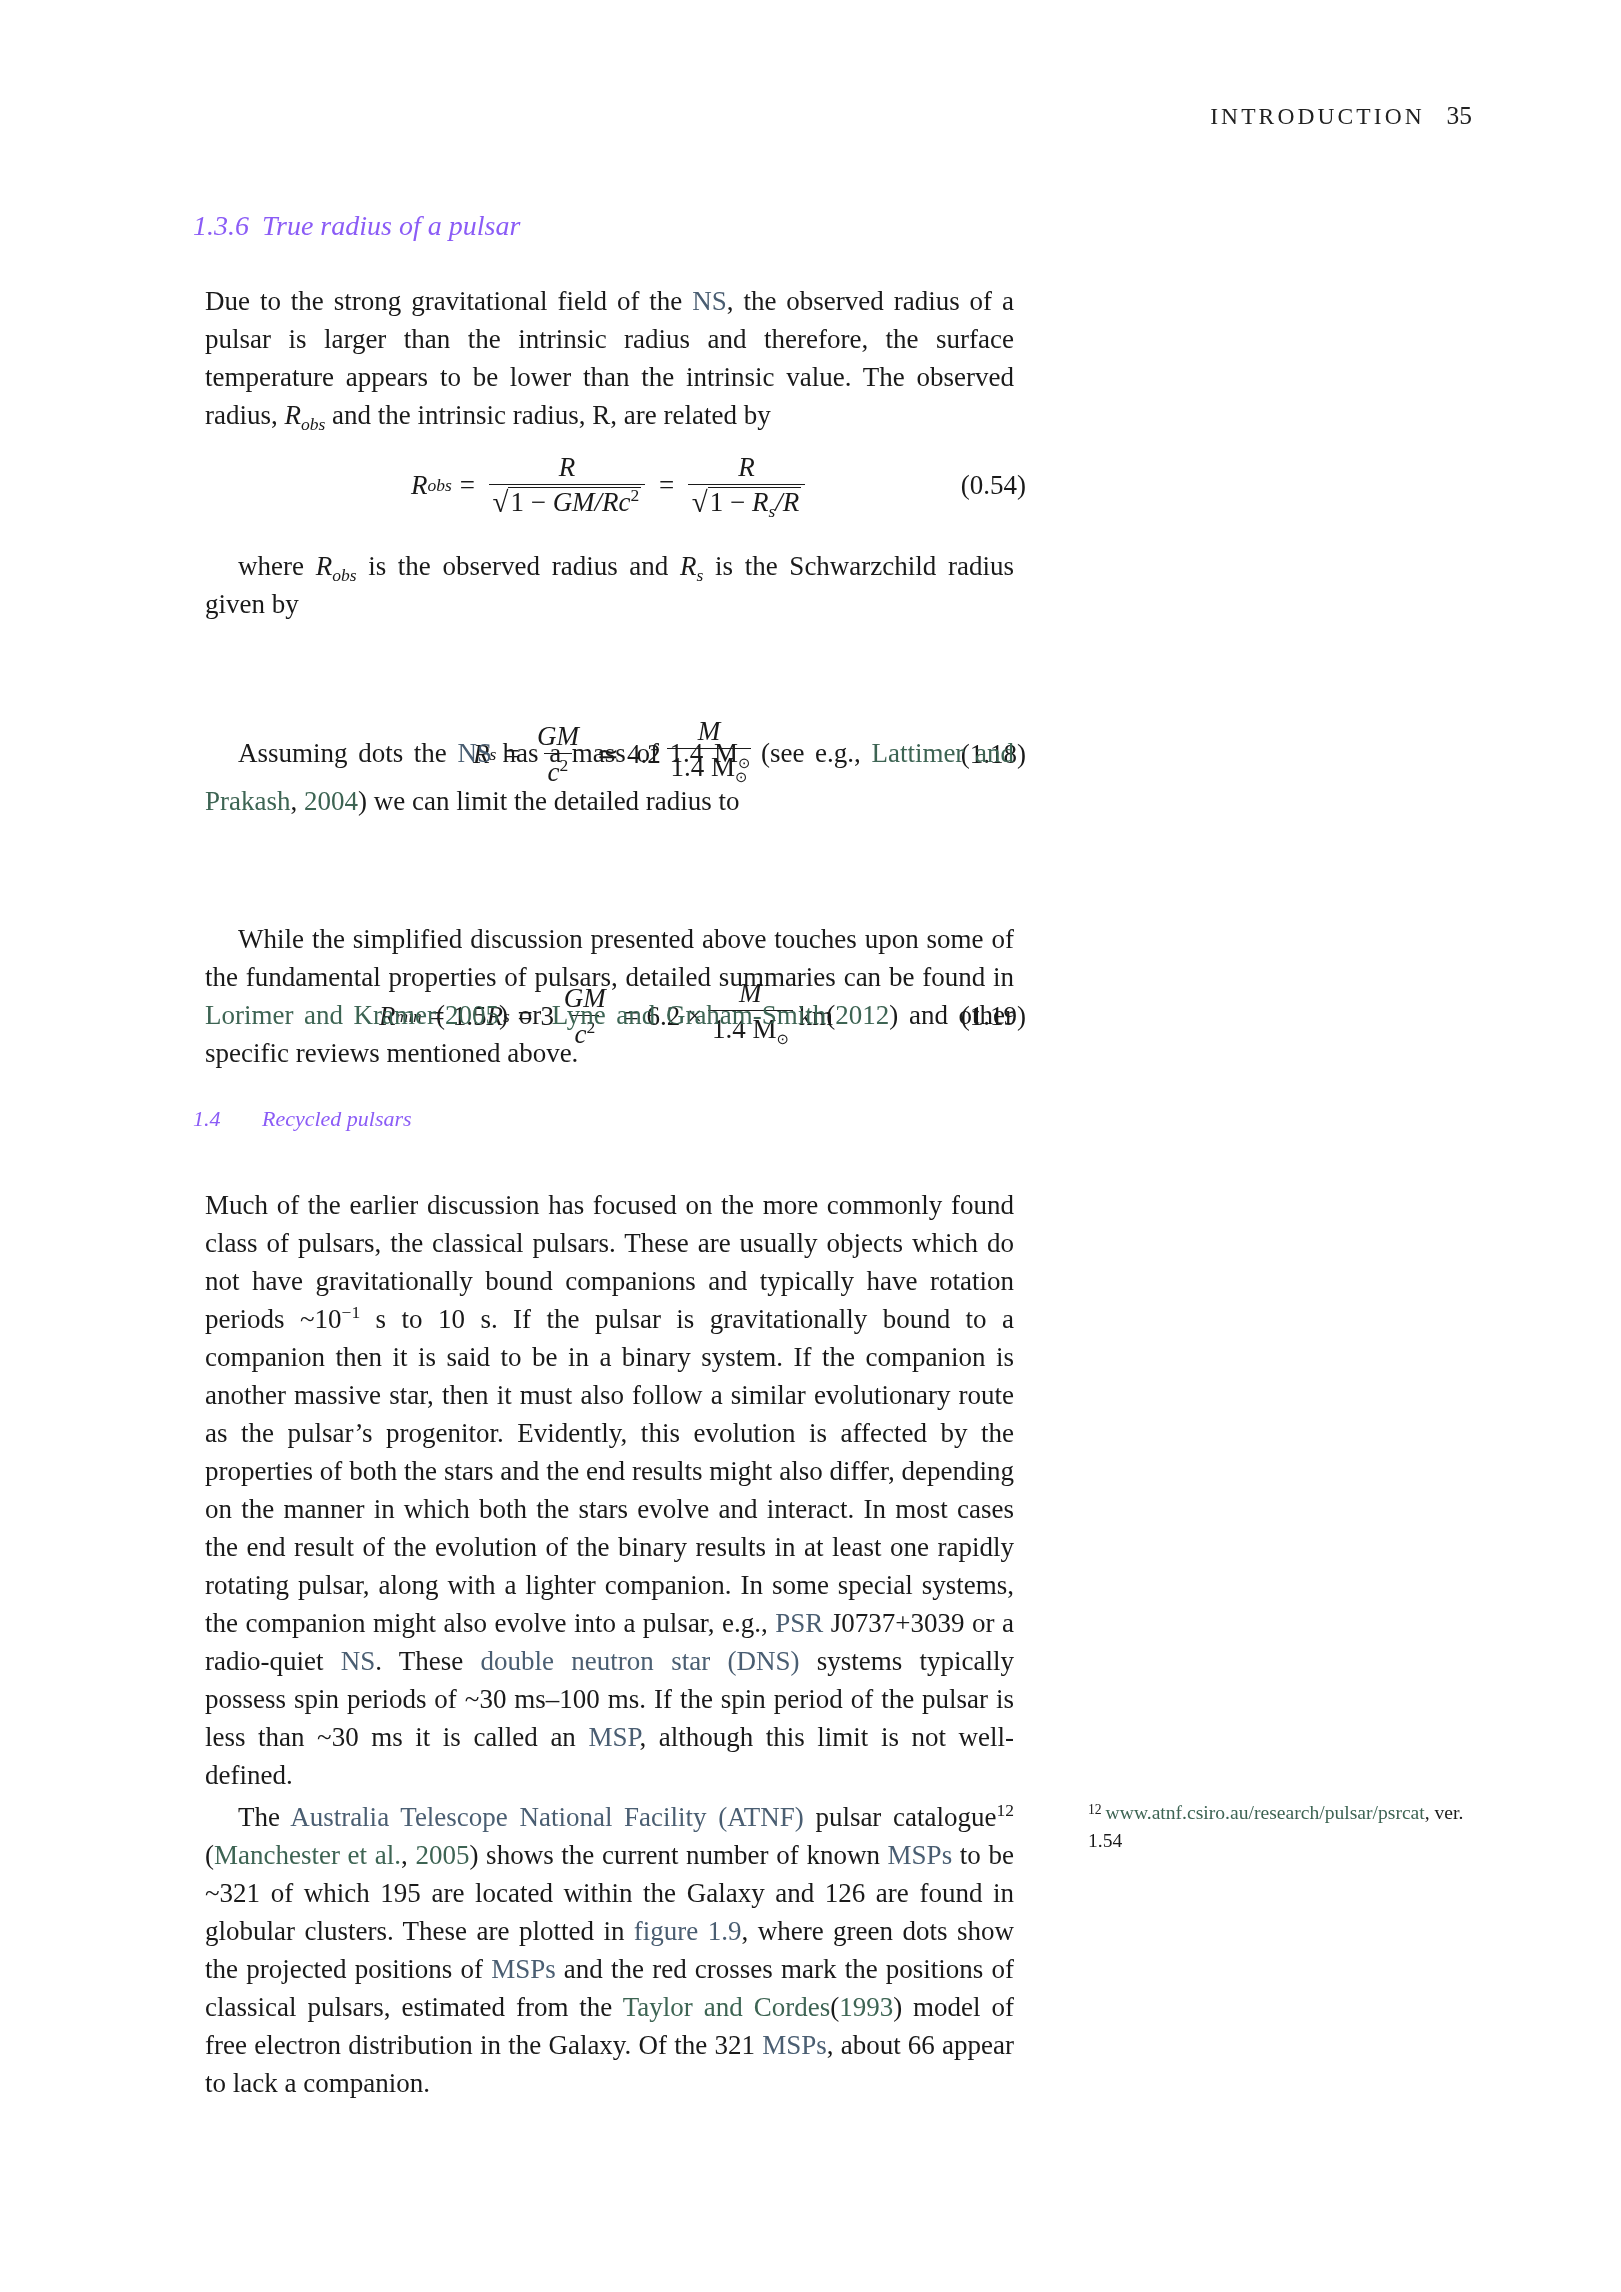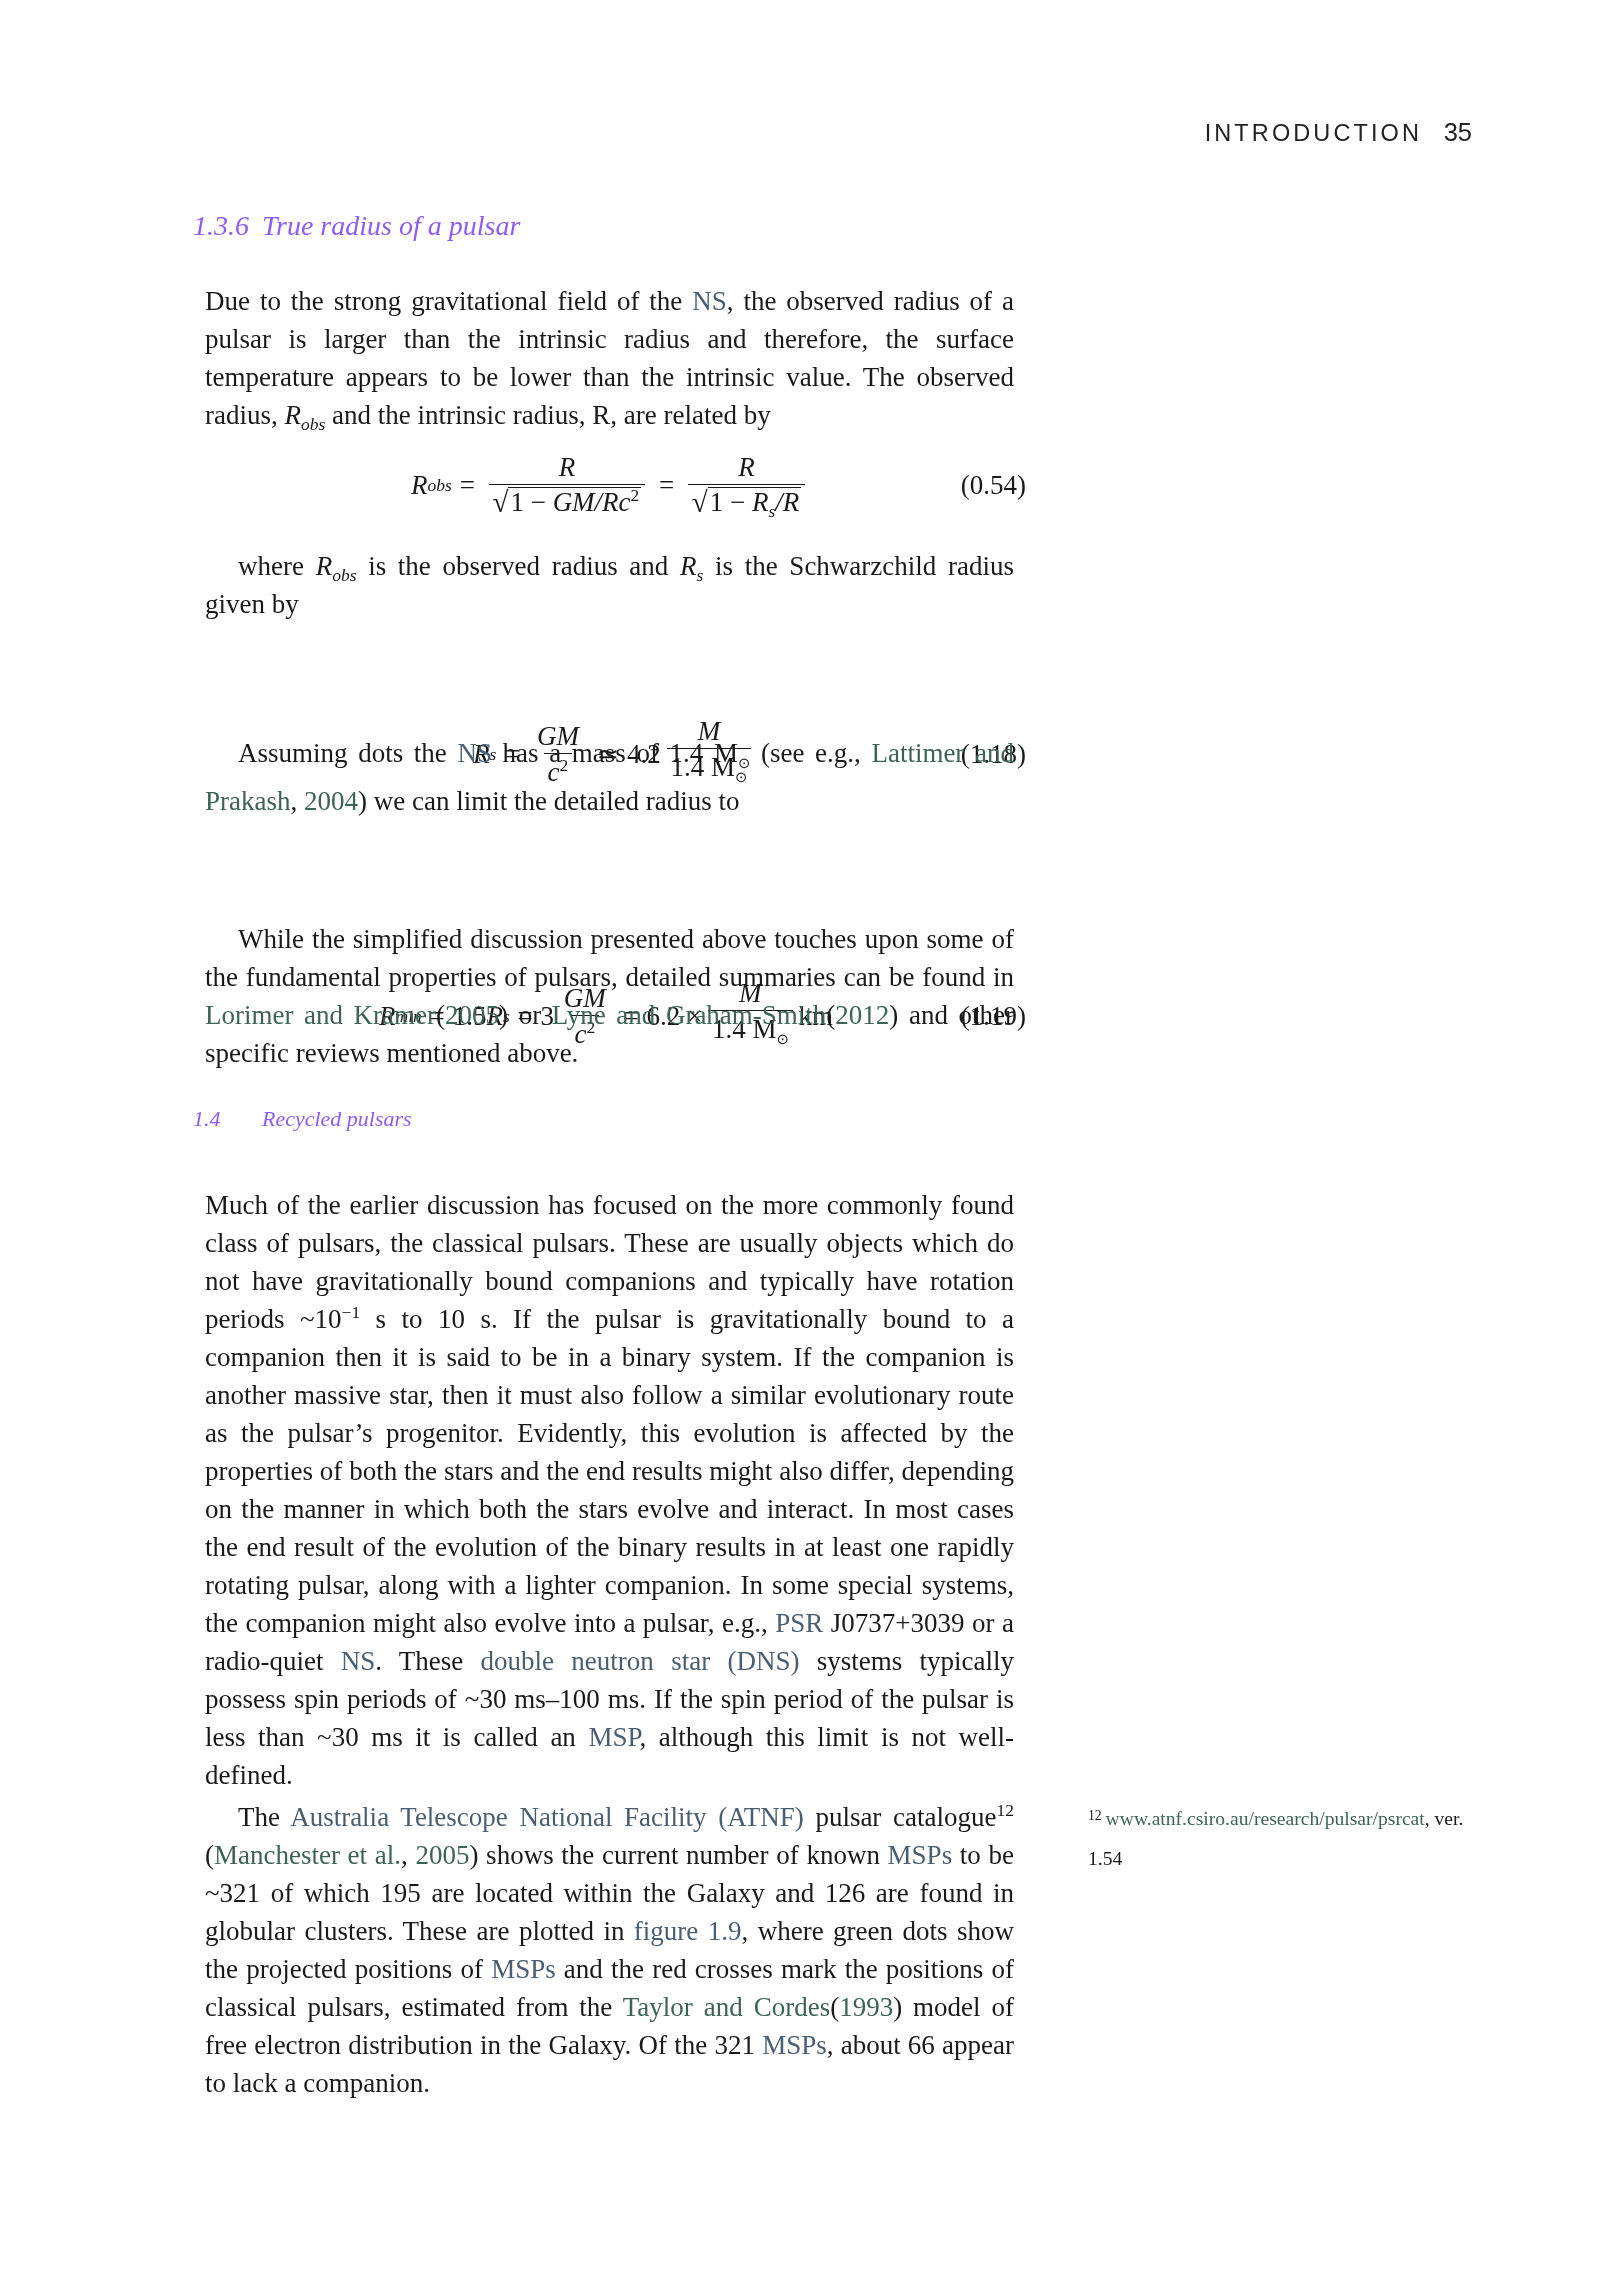--- a/index.html
+++ b/index.html
@@ -3,22 +3,22 @@
 <meta charset="utf-8">
 <style>
   html, body { margin: 0; padding: 0; background: #ffffff; }
   body {
     width: 1621px; height: 2293px; position: relative; overflow: hidden;
     font-family: "DejaVu Serif", "Liberation Serif", serif;
     color: #1a1a1a;
   }
   .page { position: absolute; left: 0; top: 0; width: 1621px; height: 2293px; }
   .running-head {
-    position: absolute; top: 118px; right: 149px;
-    font-family: Liberation Sans, sans-serif; font-size: 23.5px; letter-spacing: 3.1px;
+    position: absolute; top: 101px; right: 149px;
+    font-family: Liberation Serif, serif; font-size: 23.5px; letter-spacing: 3.1px;
     color: #222;
   }
   .running-head .folio { margin-left: 21.6px; letter-spacing: 0; font-size: 25.5px; }
   .body-col { position: absolute; left: 193px; width: 833px; }
   .heading {
     font-family: "Liberation Serif", serif; font-style: italic; font-size: 28px;
     color: #8b5cf6; white-space: nowrap;
   }
   .heading .num { display: inline-block; width: 69px; }
   .heading.h-sec { font-size: 22px; }
@@ -41,21 +41,21 @@
   .frac { display: inline-flex; flex-direction: column; align-items: center; margin: 0 5.9px; vertical-align: middle; }
   .frac .numr { padding: 0 3.9px; line-height: 33px; }
   .frac .den { border-top: 1.6px solid #1a1a1a; padding: 2px 3.9px 0 3.9px; line-height: 33px; }
   .sqrt { display: inline-flex; align-items: flex-end; }
   .sqrt .rad { font-size: 29px; line-height: 29px; }
   .sqrt .under { border-top: 1.4px solid #1a1a1a; padding: 0 2px; line-height: 29px; }
   .op { margin: 0 7.8px; }
   .sun { font-size: 14.7px; vertical-align: -5.9px; }
   .sidenote {
     position: absolute; left: 1088px; top: 1796px; width: 392px;
-    font-family: "Liberation Serif", serif; font-size: 19.6px; line-height: 40px; color: #1a1a1a;
+    font-family: "Liberation Serif", serif; font-size: 19.6px; line-height: 28px; color: #1a1a1a;
   }
   .sidenote .mark { font-size: 13.7px; vertical-align: 4.9px; margin-right: 3.9px; }
 </style>
 </head>
 <body>
 
 <div class="page">
 
   <div class="running-head">
     <span>INTRODUCTION</span><span class="folio">35</span>

